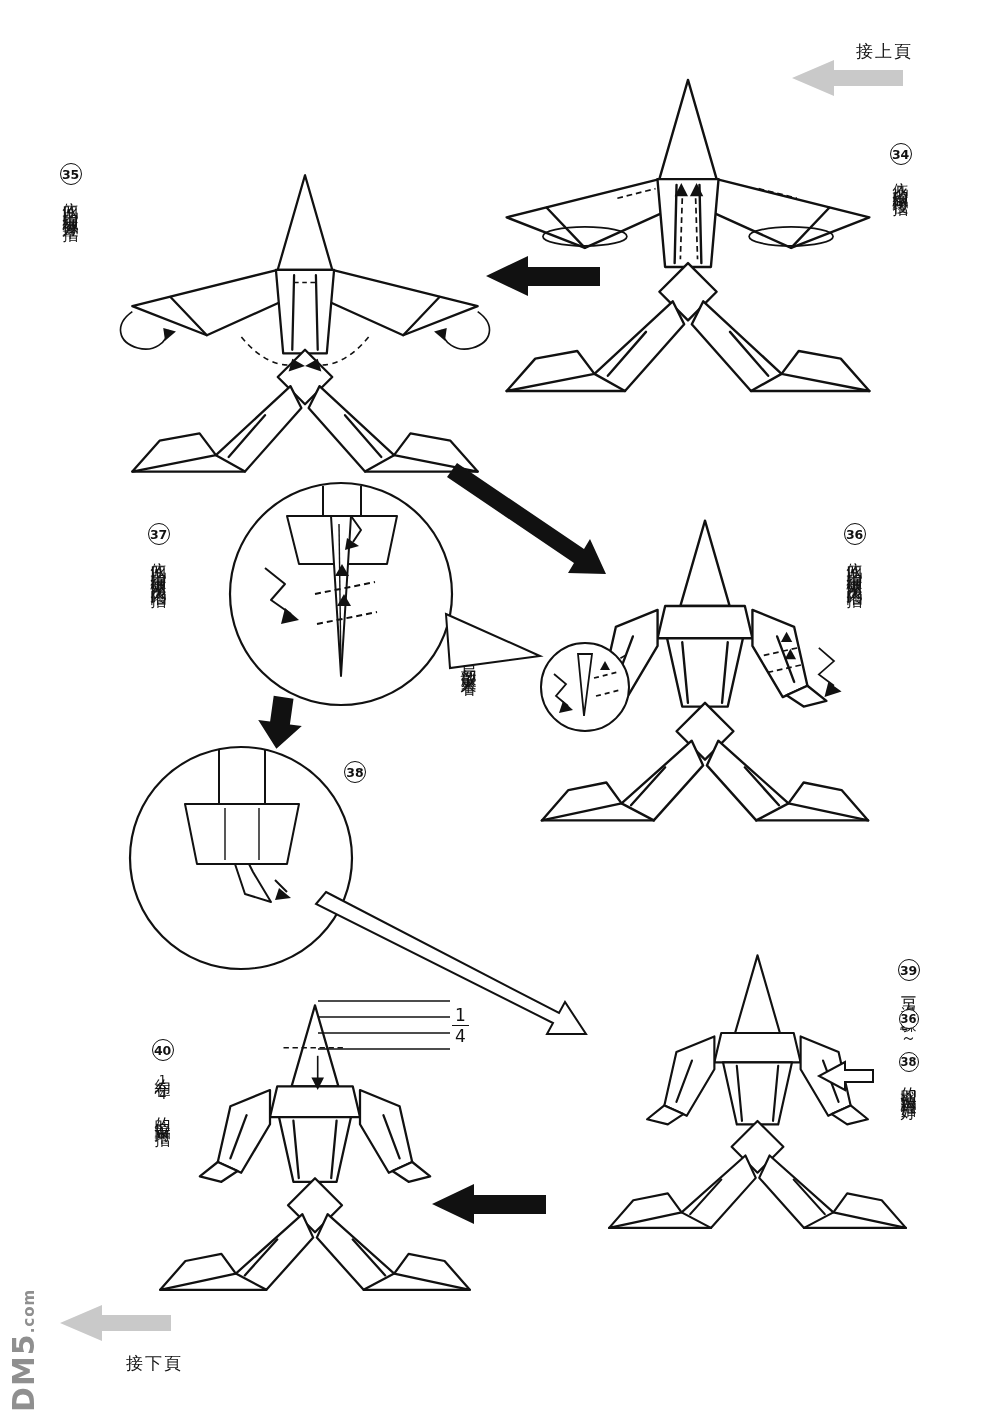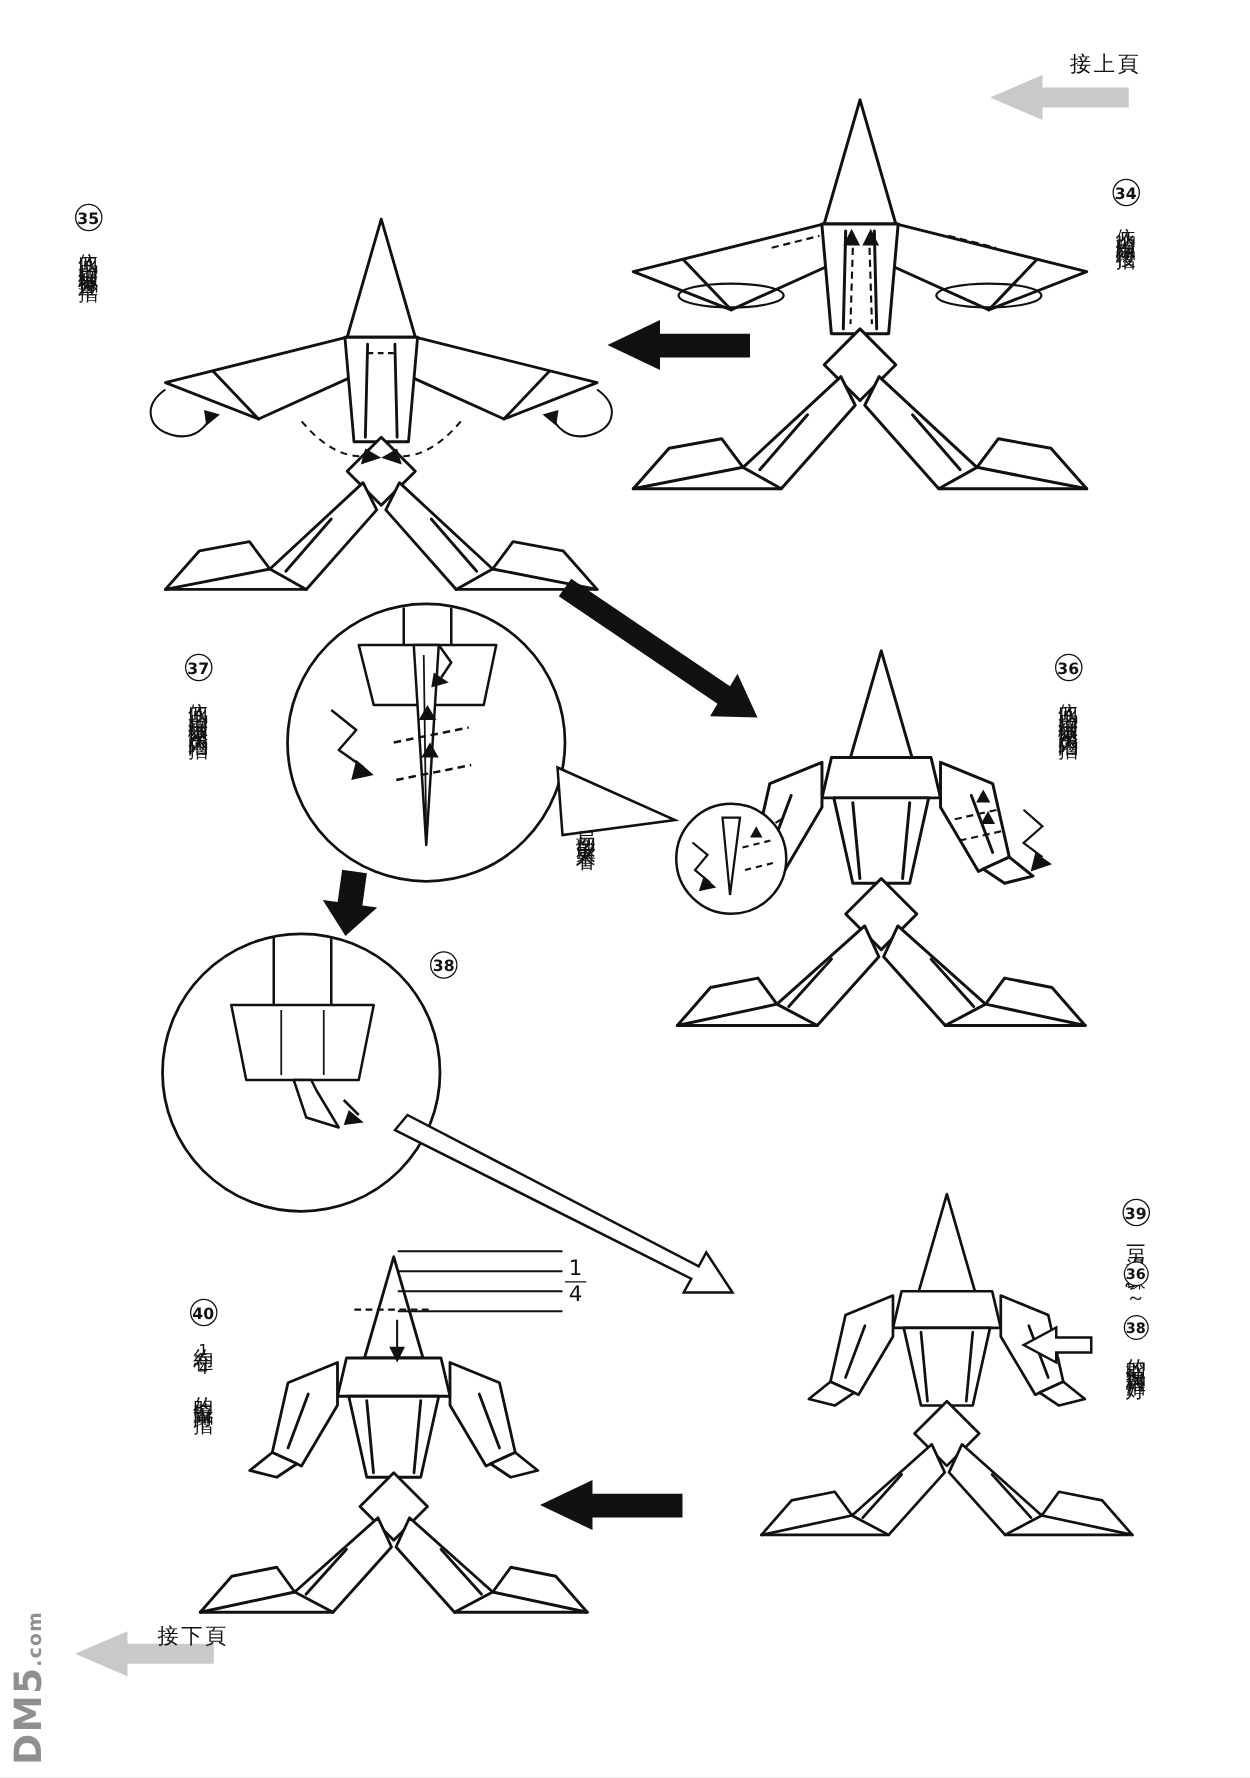--- a/index.html
+++ b/index.html
@@ -280,19 +280,19 @@
     <span class="den">4</span>
   </span>
 
   <div class="vtext" style="left:150px;top:1038px;height:160px;">
     <span class="circ">40</span><span>約在<span class="vfrac"><span class="num">1</span><span class="den">4</span></span>的位置向下摺。</span>
   </div>
 
   <svg class="abs" style="left:58px;top:1303px;" width="115" height="40">
     <polygon points="113,12 44,12 44,2 2,20 44,38 44,28 113,28" fill="#c9c9c9"></polygon>
   </svg>
-  <div class="hlabel" style="left:126px;top:1297px;">接下頁</div>
+  <div class="hlabel" style="left:126px;top:1352px;">接下頁</div>
 
   <div class="watermark">
     <span class="wm-main">DM5</span><span class="wm-suffix">.com</span>
   </div>
 
 </div>
 
 </body></html>

